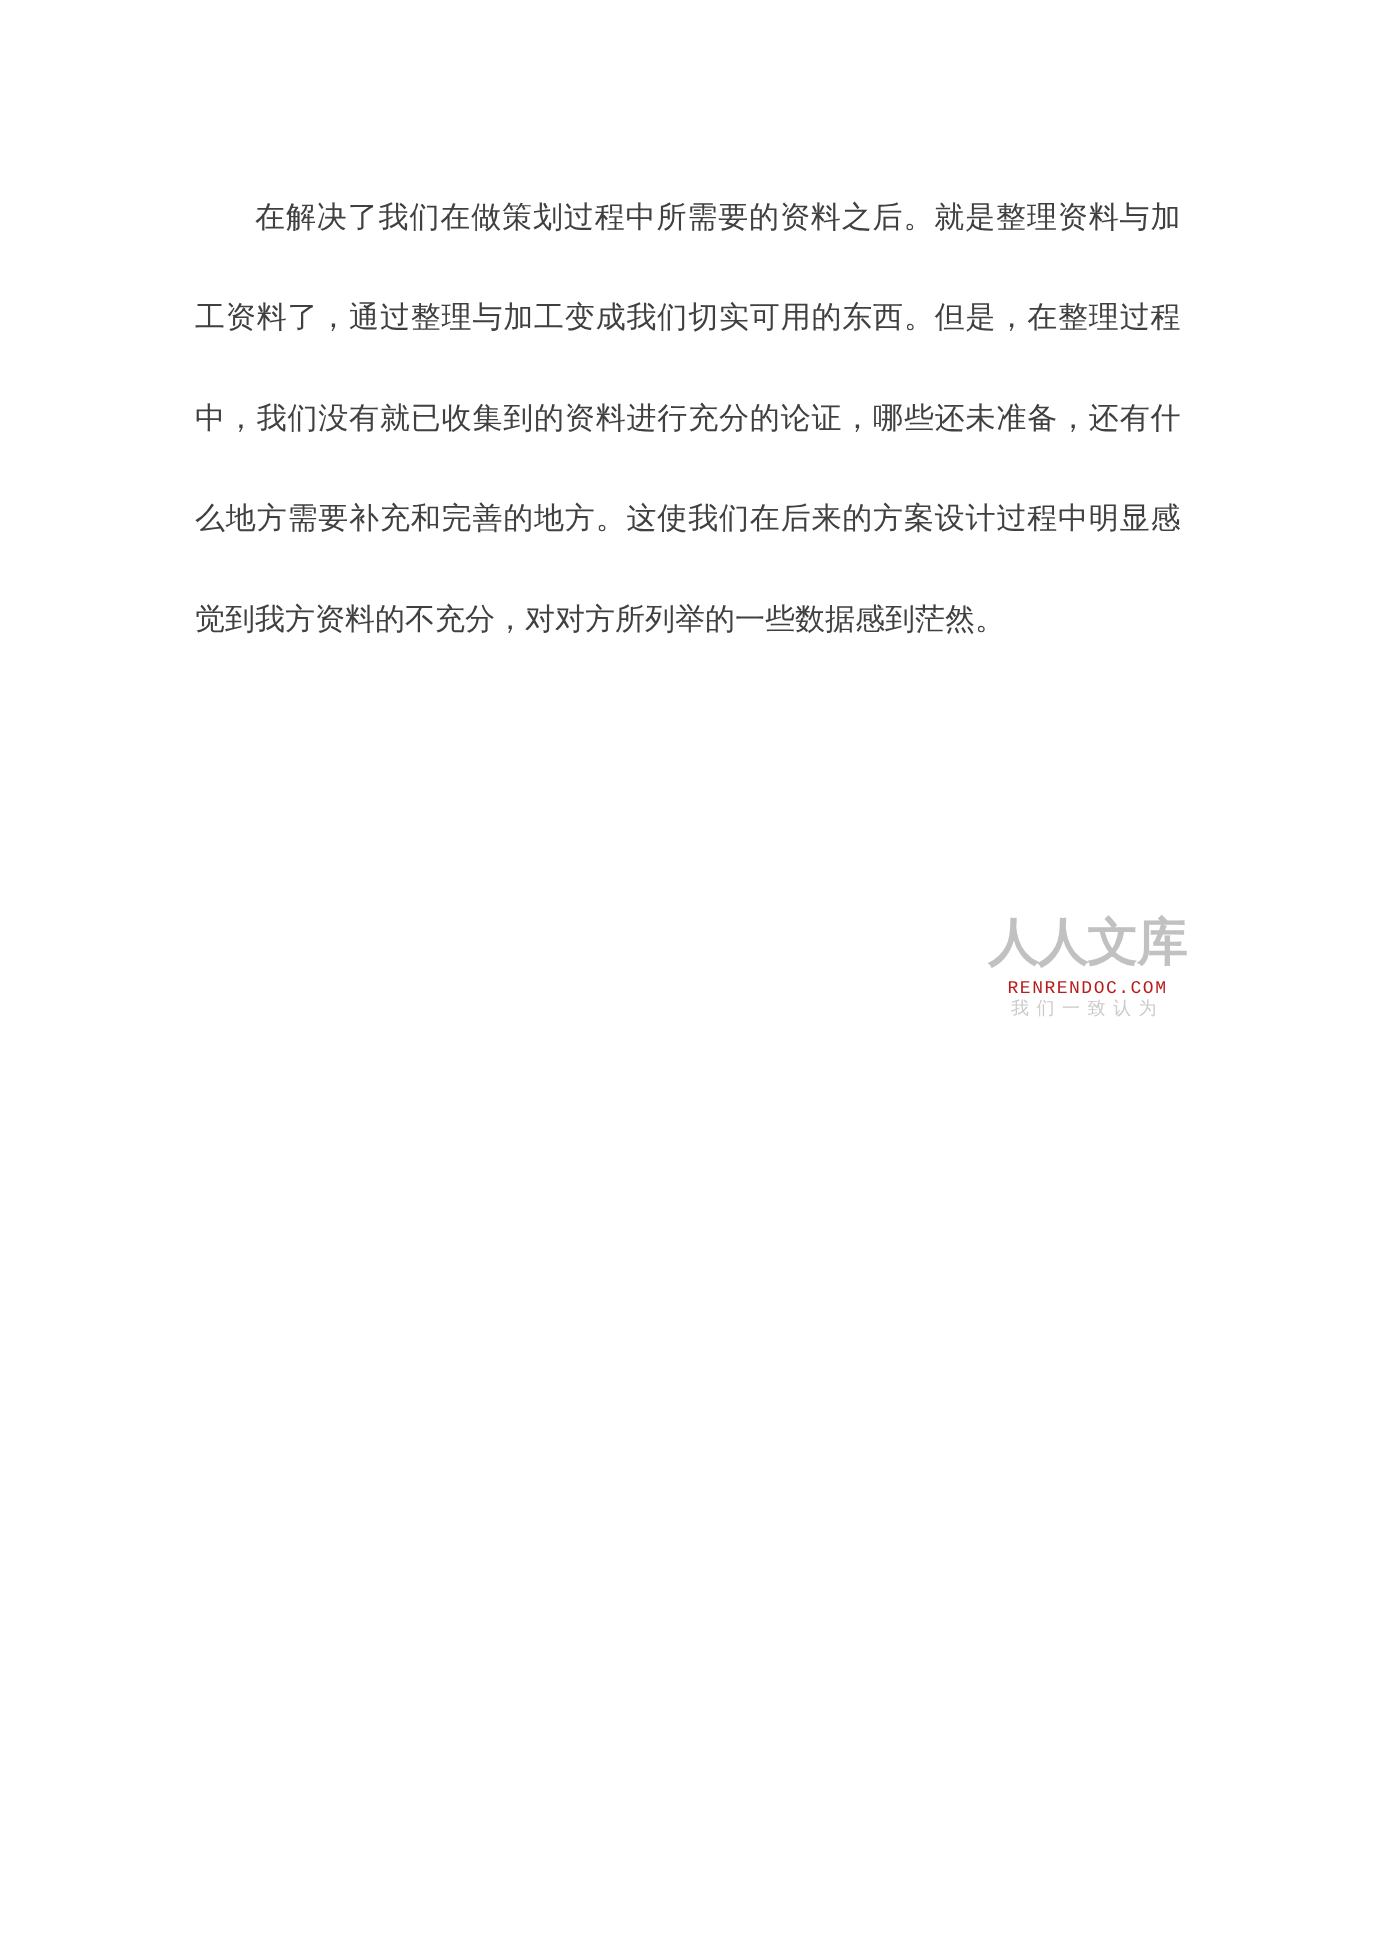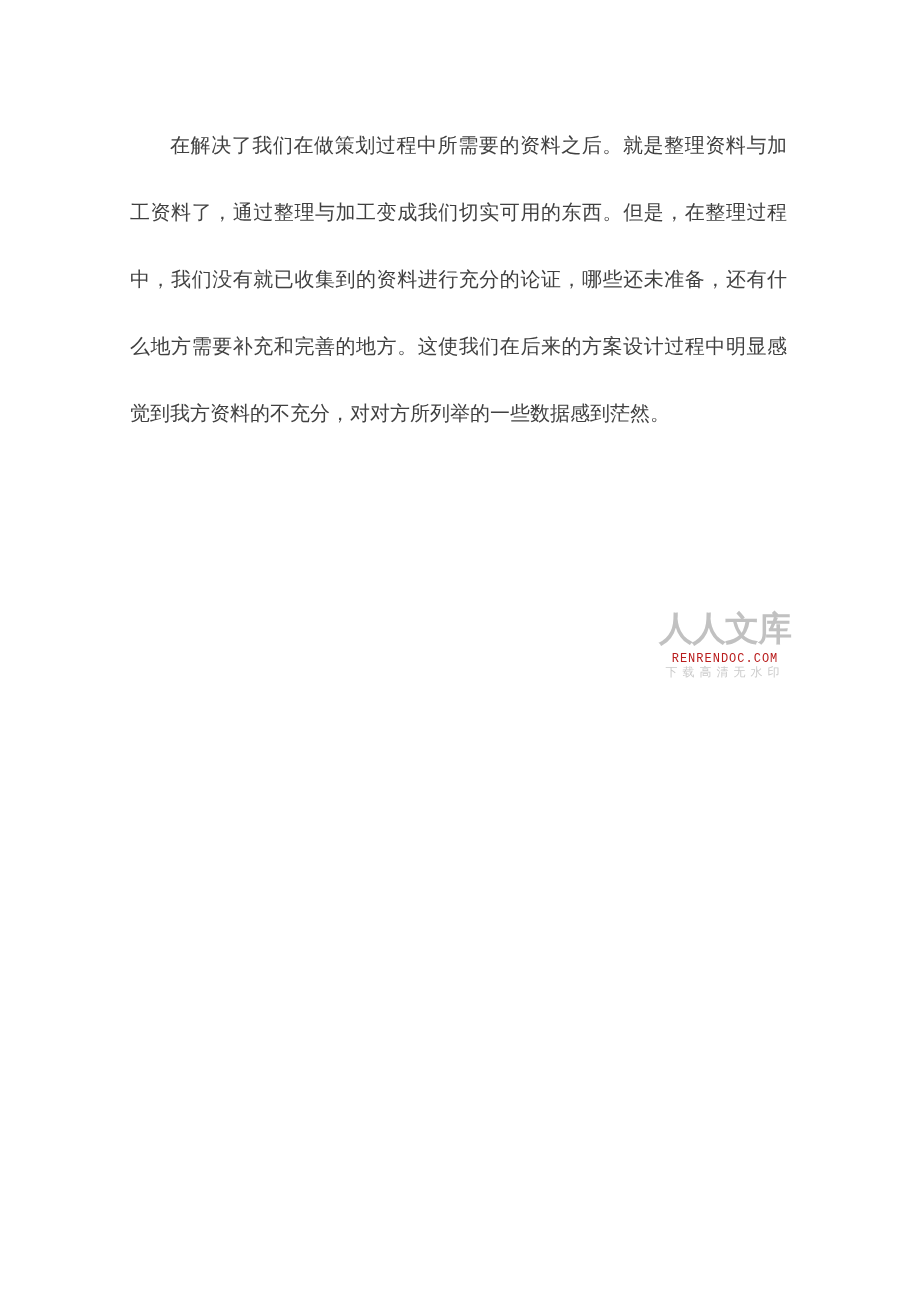--- a/index.html
+++ b/index.html
@@ -68,20 +68,20 @@
   }
 </style>
 </head>
 <body>
 
 <div class="page">
 
   <div class="watermark">
     <div class="wm-title">人人文库</div>
     <div class="wm-domain">RENRENDOC.COM</div>
-    <div class="wm-tagline">下载高清无水印</div>
+    <div class="wm-tagline">我们一致认为</div>
   </div>
 
   <div class="text-block">
     <p class="para">在解决了我们在做策划过程中所需要的资料之后。就是整理资料与加工资料了，通过整理与加工变成我们切实可用的东西。但是，在整理过程中，我们没有就已收集到的资料进行充分的论证，哪些还未准备，还有什么地方需要补充和完善的地方。这使我们在后来的方案设计过程中明显感觉到我方资料的不充分，对对方所列举的一些数据感到茫然。</p>
   </div>
 
 </div>
 
 </body></html>

